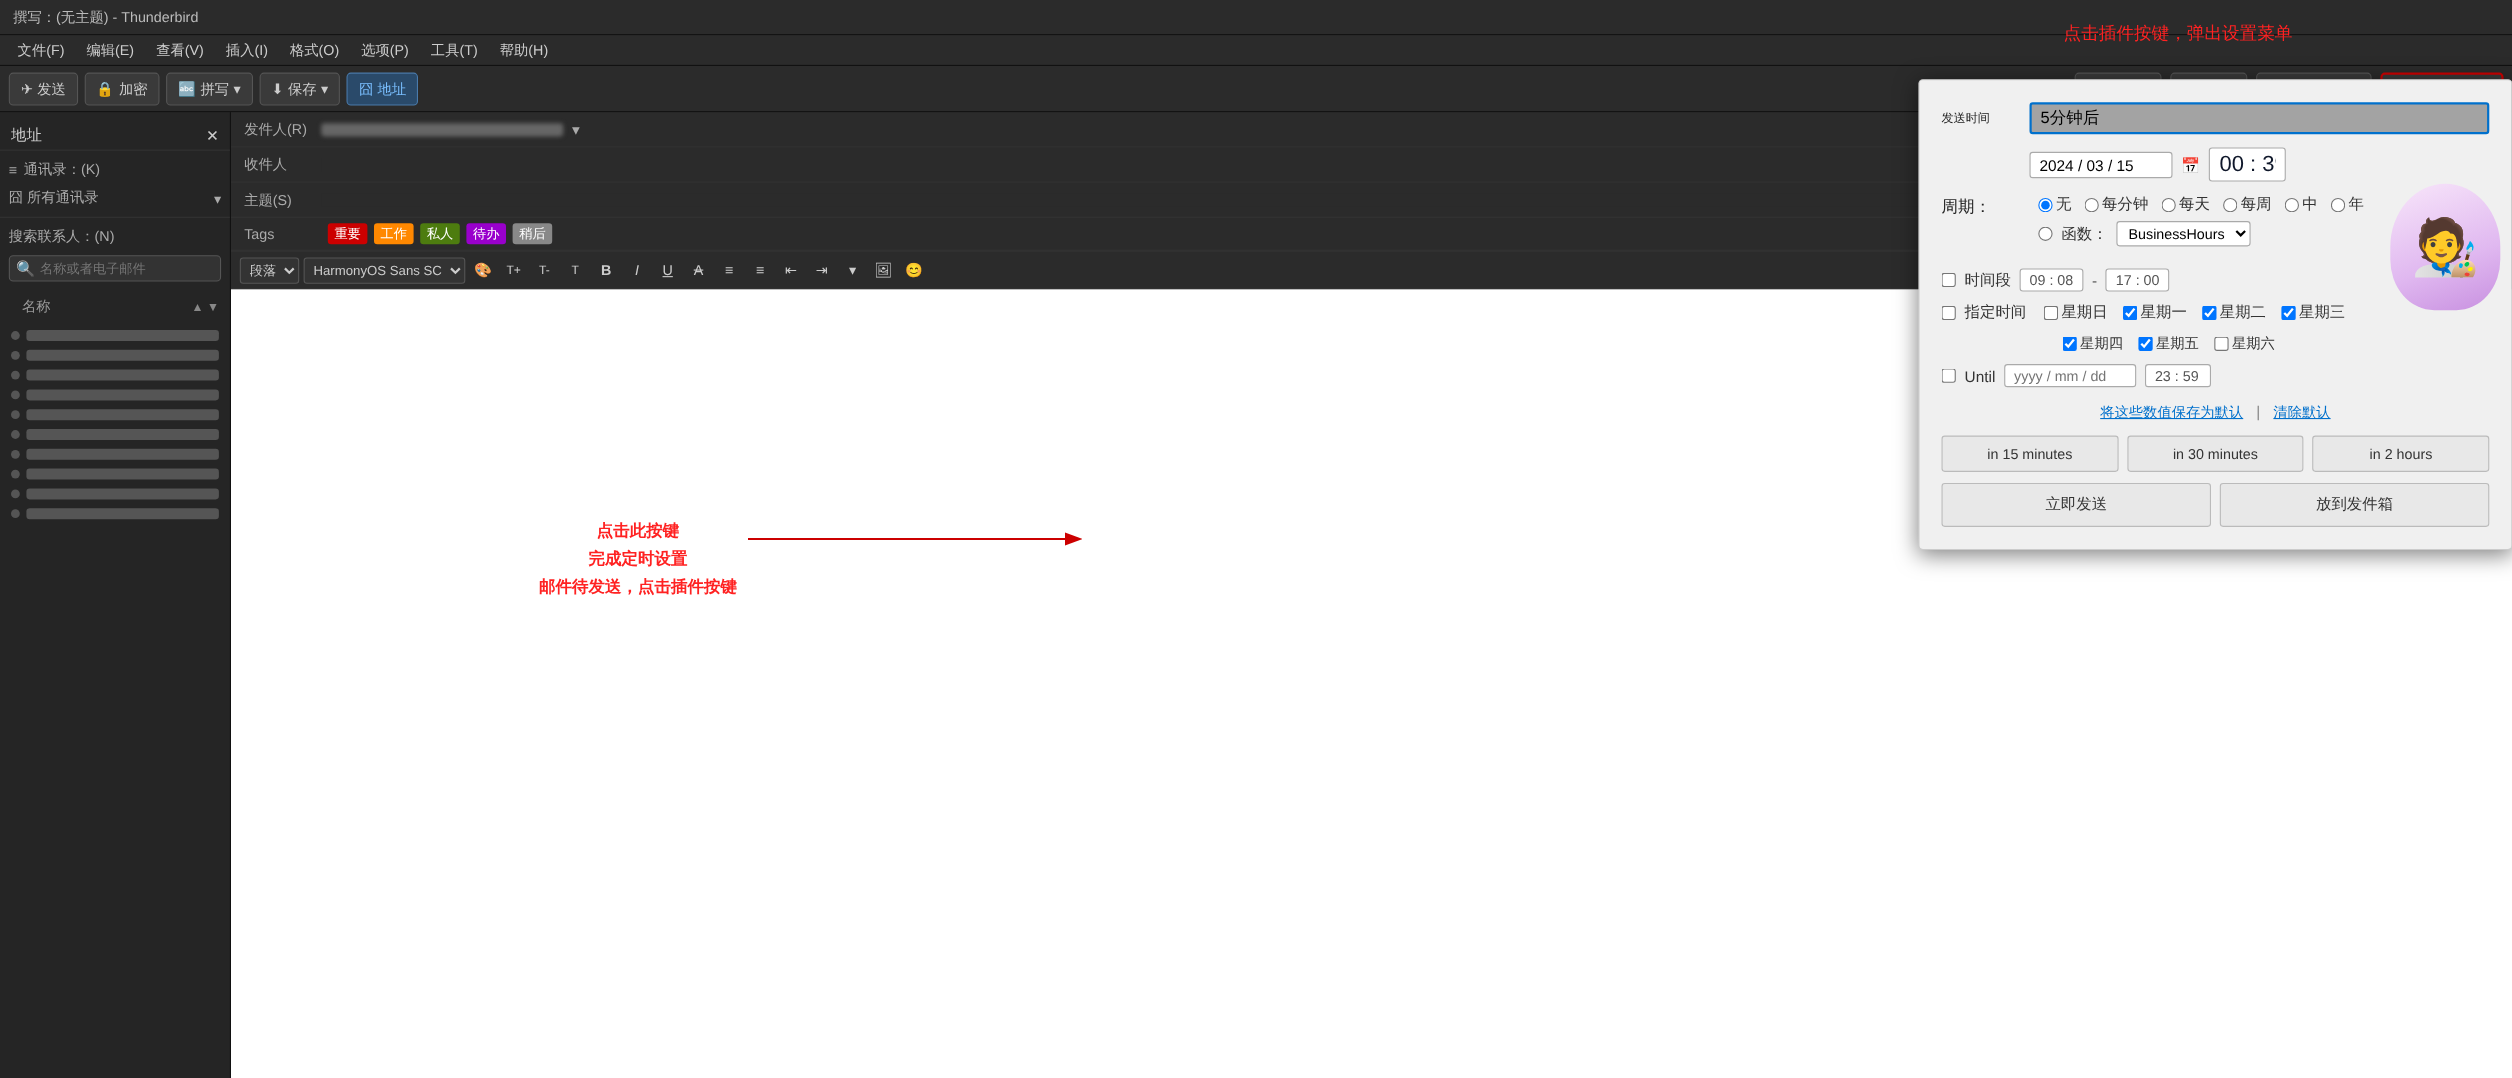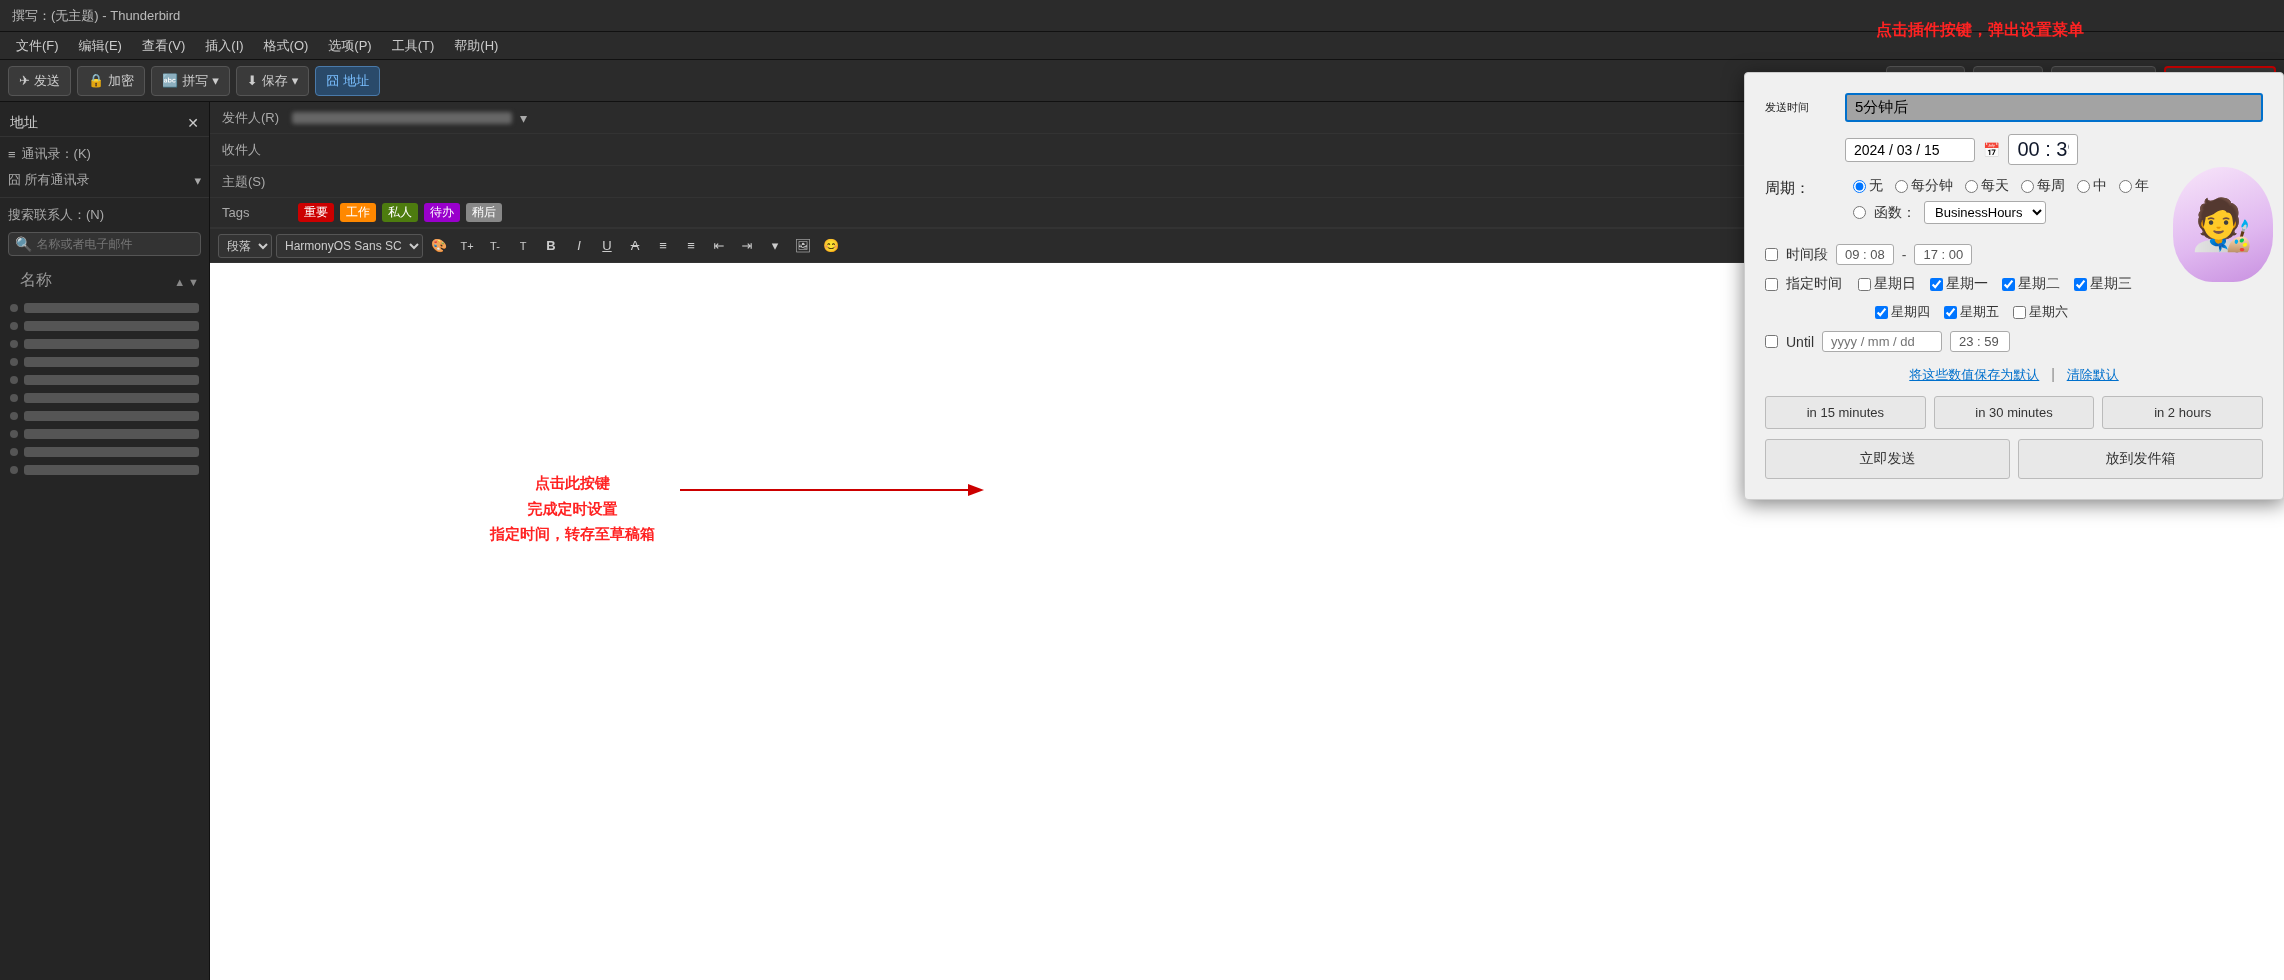--- a/index.html
+++ b/index.html
@@ -136,21 +136,21 @@
     }
     .search-box input {
       background: transparent;
       border: none;
       outline: none;
       color: #aaa;
       font-size: 12px;
       width: 100%;
     }
     .contacts-label {
-      font-size: 16px;
+      font-size: 13px;
       color: #999;
       padding: 2px 10px 4px;
     }
     .contact-item {
       padding: 4px 10px;
       font-size: 13px;
       color: #888;
       display: flex;
       align-items: center;
       gap: 6px;
@@ -278,21 +278,21 @@
       z-index: 1000;
     }
 
     
     .annotation-top-right {
       position: fixed;
       top: 20px;
       right: 200px;
       color: #ff2222;
       font-size: 16px;
-      font-weight: bold;
+      font-weight: normal;
       z-index: 2000;
     }
 
     
     .popup-row {
       display: flex;
       align-items: center;
       margin-bottom: 12px;
     }
     .popup-label {
@@ -808,21 +808,21 @@
   </div>
 </div>
 
 <div class="annotation-top-right">
   <span>点击插件按键，弹出设置菜单</span>
 </div>
 
 <div style="position:fixed;top:470px;left:490px;color:#ff2222;font-size:15px;font-weight:bold;z-index:2000;text-align:center;line-height:1.7;">
   <div>点击此按键</div>
   <div>完成定时设置</div>
-  <div>指定时间，转存至草稿箱</div>
+  <div>邮件待发送，点击插件按键</div>
 </div>
 
 <svg style="position:fixed;top:460px;left:680px;z-index:2000;pointer-events:none;" width="320" height="60">
   <defs>
     <marker id="arrowhead" markerWidth="8" markerHeight="8" refX="6" refY="3" orient="auto">
       <polygon points="0 0, 8 3, 0 6" fill="#cc0000"></polygon>
     </marker>
   </defs>
   <line x1="0" y1="30" x2="300" y2="30" stroke="#cc0000" stroke-width="2" marker-end="url(#arrowhead)"></line>
 </svg>

